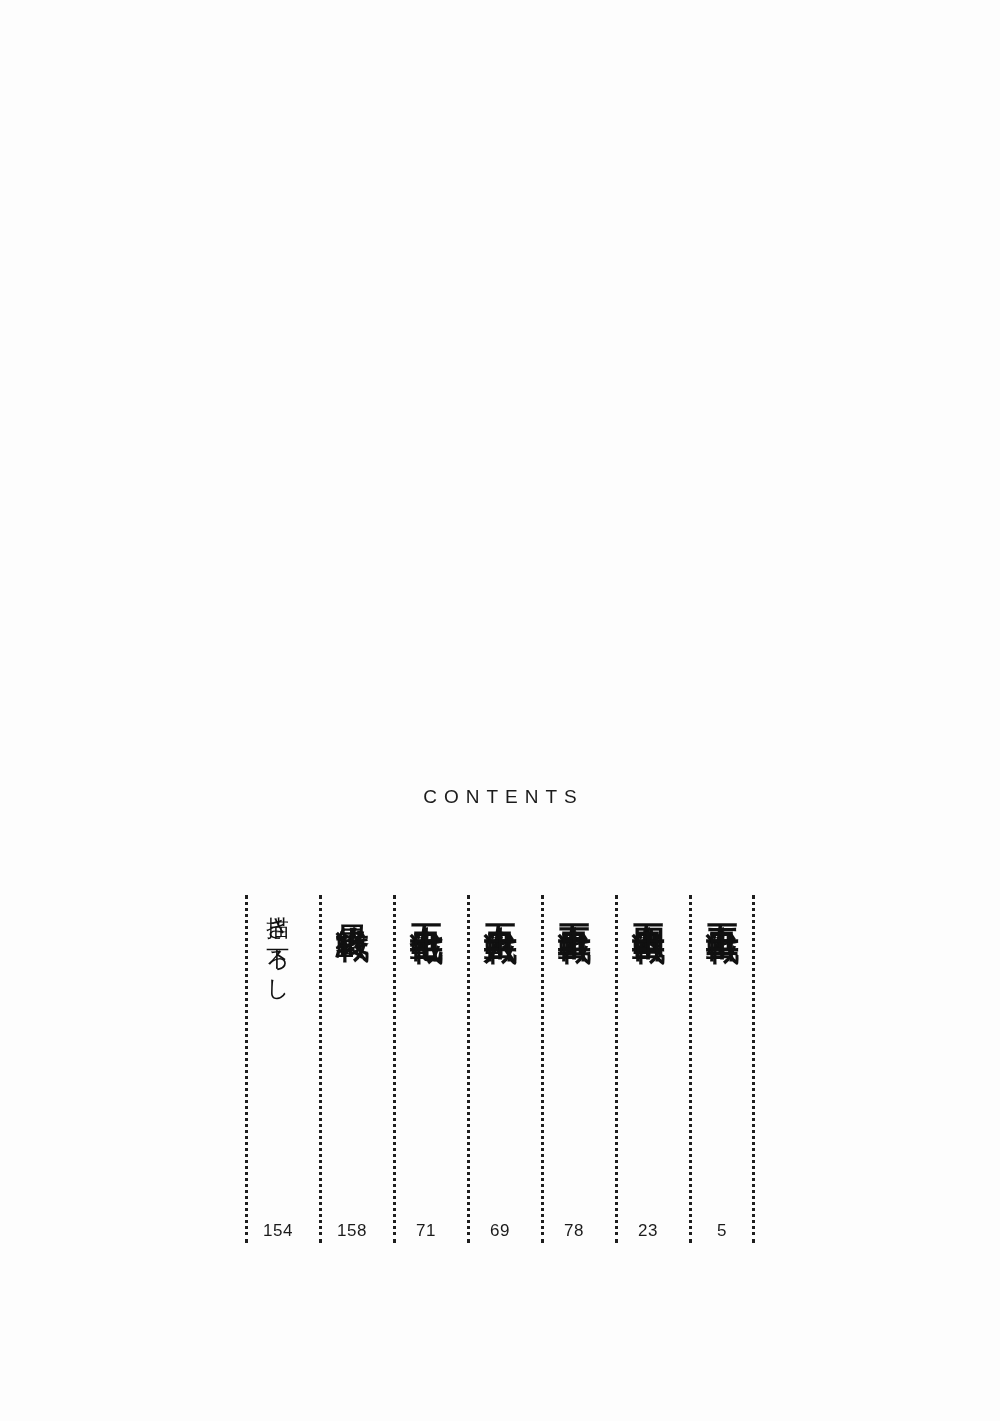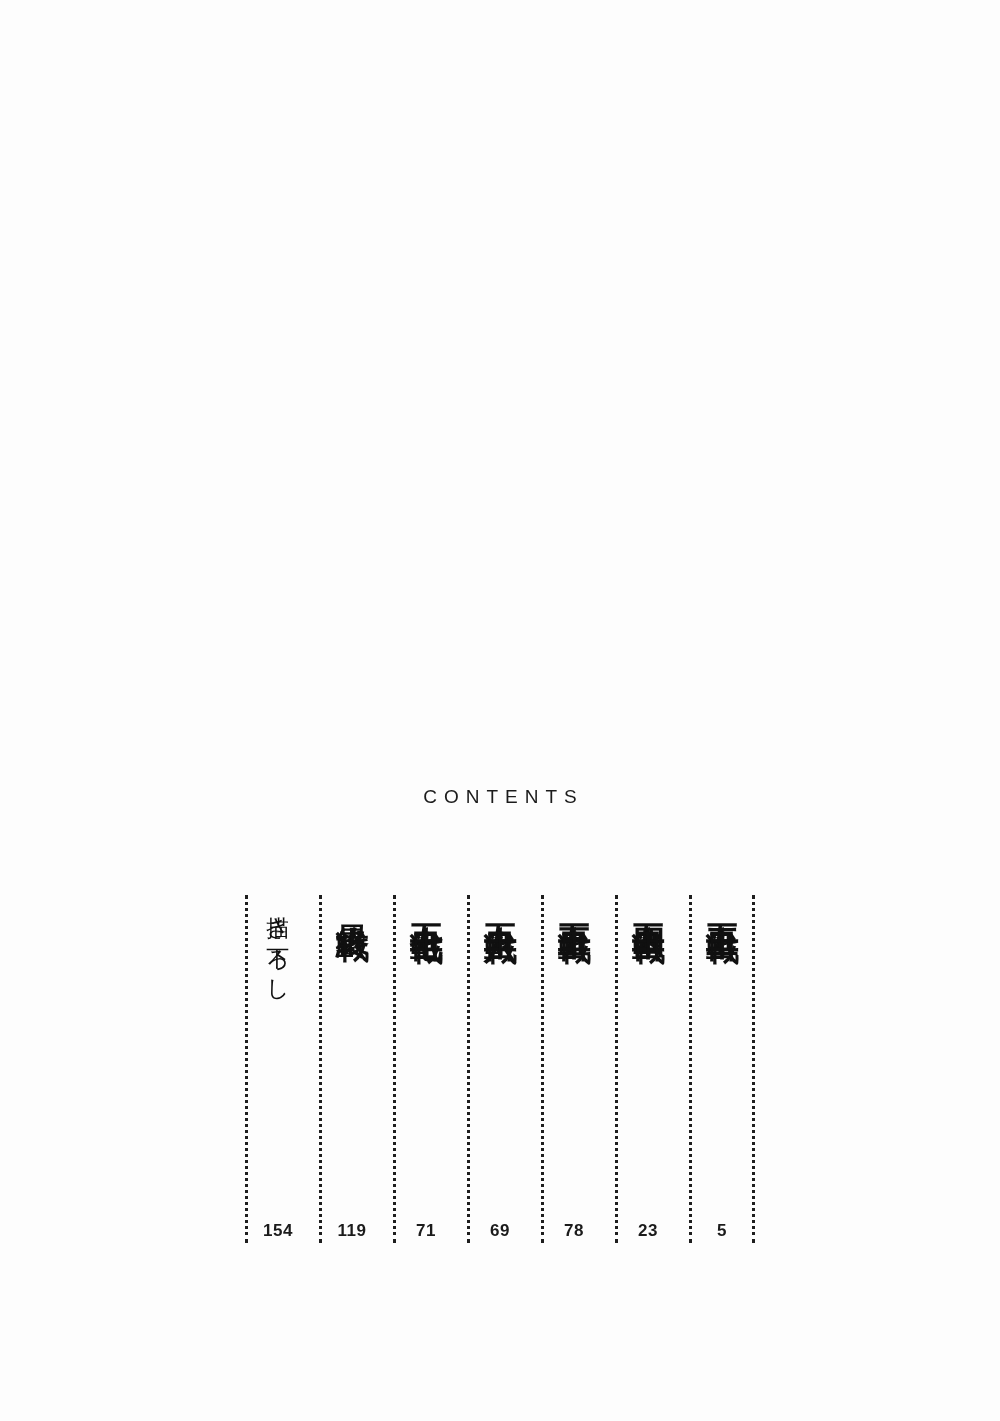--- a/index.html
+++ b/index.html
@@ -95,21 +95,20 @@
   .entry-page {
     position: absolute;
     bottom: 2px;
     left: 0;
     width: 100%;
     text-align: center;
     font-family: "Liberation Sans", sans-serif;
     font-size: 17px;
     color: #1b1b1b;
     letter-spacing: 0.5px;
-    font-weight: bold;
   }
 </style>
 </head>
 <body>
 
 <div class="page">
 
   <div class="contents-title">CONTENTS</div>
 
   <div class="toc">
@@ -134,21 +133,21 @@
       <div class="entry-page">69</div>
     </div>
 
     <div class="toc-entry">
       <div class="entry-label">五十七戦目！</div>
       <div class="entry-page">71</div>
     </div>
 
     <div class="toc-entry">
       <div class="entry-label">最終戦！</div>
-      <div class="entry-page">119</div>
+      <div class="entry-page">158</div>
     </div>
 
     <div class="toc-entry">
       <div class="entry-label light">描き下ろし</div>
       <div class="entry-page">154</div>
     </div>
 
   </div>
 </div>
 

